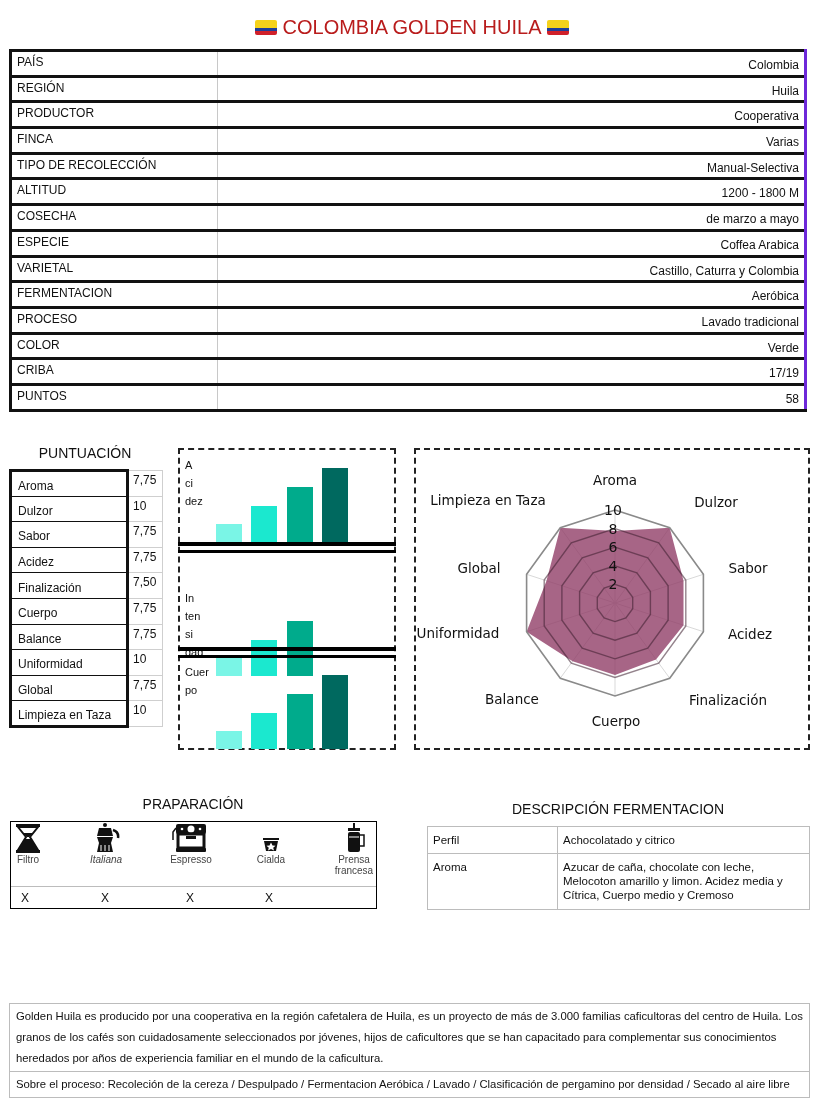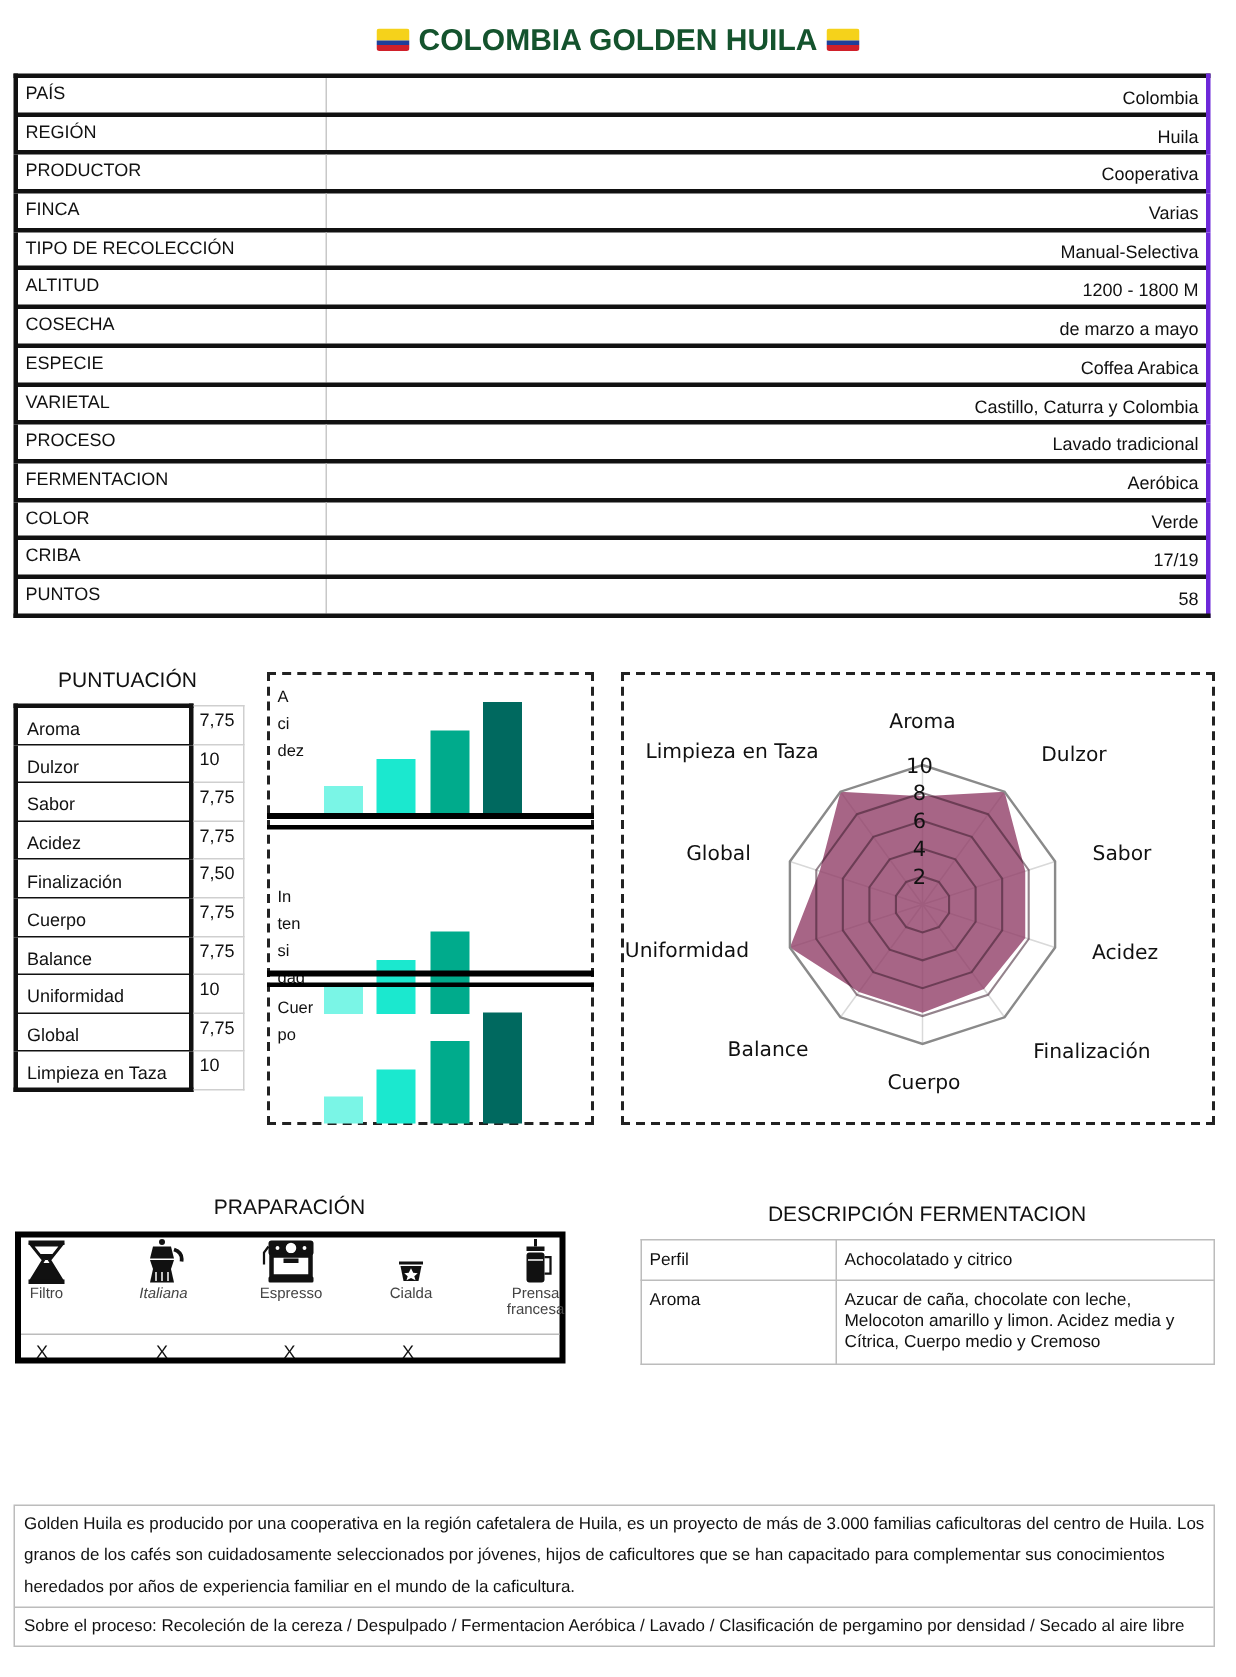--- a/index.html
+++ b/index.html
@@ -1,19 +1,19 @@
 <!DOCTYPE html>
 <html><head>
 <meta charset="utf-8">
 <style>
   * { box-sizing: border-box; margin: 0; padding: 0; }
   html, body { width: 824px; height: 1118px; background: #ffffff; overflow: hidden; }
   body { font-family: "Liberation Sans", "DejaVu Sans", sans-serif; color: #111; position: relative; }
 
-  .title { position: absolute; top: 16px; left: 0; width: 824px; text-align: center; font-weight: bold; font-size: 20px; color: #14532d; letter-spacing: 0px; }
+  .title { position: absolute; top: 16px; left: 0; width: 824px; text-align: center; font-weight: normal; font-size: 20px; color: #b91c1c; letter-spacing: 0px; }
   .flag { display: inline-block; width: 22px; height: 15px; vertical-align: -1px; margin: 0 6px; border-radius: 2px; overflow: hidden; }
   .flag .y { height: 50%; background: #f5d21b; }
   .flag .b { height: 25%; background: #1f3f9a; }
   .flag .r { height: 25%; background: #d0202a; }
 
   .spec { position: absolute; top: 49px; left: 9px; width: 798px; border-collapse: collapse; }
   .spec td { border-top: 3px solid #111; border-bottom: 0; height: 25.7px; font-size: 12px; }
   .spec tr:last-child td { border-bottom: 3px solid #111; }
   .spec td.k { border-left: 3px solid #111; width: 207px; padding: 3px 5px 0 5px; vertical-align: top; border-right: 1px solid #c8c8c8; }
   .spec td.v { border-right: 3px solid #6d28d9; text-align: right; padding: 6px 5px 0 5px; vertical-align: top; }
@@ -29,21 +29,21 @@
   .bars-box { position: absolute; top: 448px; left: 178px; width: 218px; height: 302px; border: 2px dashed #222; }
   .bar-panel { position: absolute; left: 0; width: 214px; }
   .bar-panel .lbl { position: absolute; left: 5px; top: 6px; font-size: 11px; line-height: 18px; }
   .bar { position: absolute; bottom: 0; width: 26px; }
   .bar-sep { position: absolute; left: -2px; width: 218px; height: 4px; background: #000; }
 
   .radar-box { position: absolute; top: 448px; left: 414px; width: 396px; height: 302px; border: 2px dashed #222; }
   .radar-box svg { position: absolute; left: 0; top: 0; }
 
   .prep-title { position: absolute; top: 796px; left: 10px; width: 366px; text-align: center; font-size: 14px; }
-  .prep { position: absolute; top: 821px; left: 10px; width: 367px; height: 88px; border: 4px solid #000000; }
+  .prep { position: absolute; top: 821px; left: 10px; width: 367px; height: 88px; border: 1px solid #000000; }
   .prep .icons { position: absolute; top: 0; left: 0; width: 100%; height: 65px; border-bottom: 1px solid #bcbcbc; }
   .prep .item { position: absolute; top: 0; text-align: center; font-size: 10px; color: #444; }
   .prep .item svg { display: block; margin: 0 auto; }
   .prep .x { position: absolute; top: 69px; font-size: 12px; }
 
   .desc-title { position: absolute; top: 801px; left: 418px; width: 400px; text-align: center; font-size: 14px; }
   .desc { position: absolute; top: 826px; left: 427px; width: 383px; border-collapse: collapse; }
   .desc td { border: 1px solid #bcbcbc; font-size: 11.5px; padding: 6px 5px 6px 5px; vertical-align: top; line-height: 14px; }
   .desc td.k { width: 130px; }
 
@@ -90,26 +90,26 @@
       </tr>
       <tr>
         <td class="k">ESPECIE</td>
         <td class="v">Coffea Arabica</td>
       </tr>
       <tr>
         <td class="k">VARIETAL</td>
         <td class="v">Castillo, Caturra y Colombia</td>
       </tr>
       <tr>
+        <td class="k">FERMENTACION</td>
+        <td class="v">Aeróbica</td>
+      </tr>
+      <tr>
         <td class="k">PROCESO</td>
         <td class="v">Lavado tradicional</td>
-      </tr>
-      <tr>
-        <td class="k">FERMENTACION</td>
-        <td class="v">Aeróbica</td>
       </tr>
       <tr>
         <td class="k">COLOR</td>
         <td class="v">Verde</td>
       </tr>
       <tr>
         <td class="k">CRIBA</td>
         <td class="v">17/19</td>
       </tr>
       <tr>

